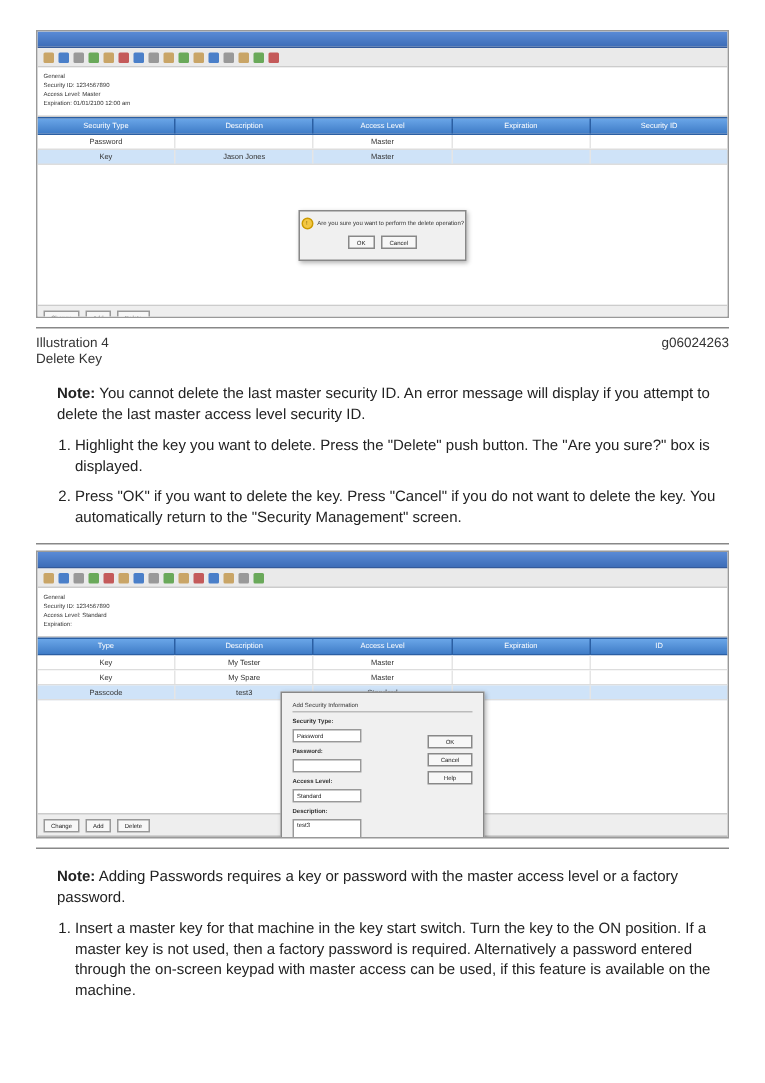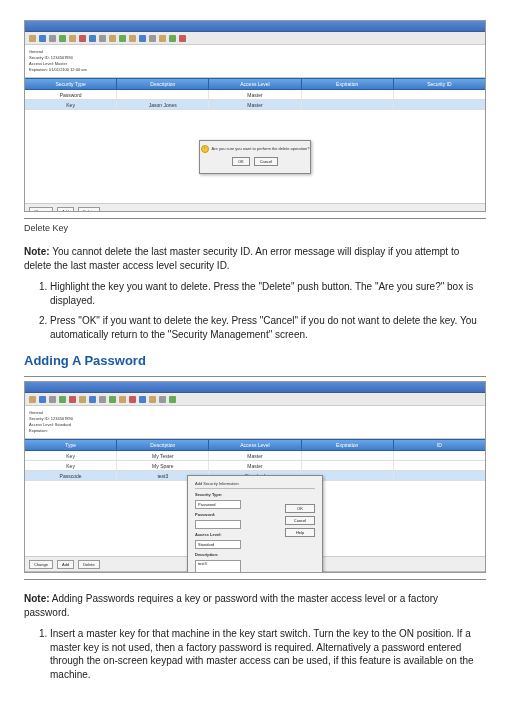--- a/index.html
+++ b/index.html
@@ -156,21 +156,21 @@
     margin-bottom: 1px;
   }
   .caption-sub {
     font-size: 9px;
     color: #333;
     margin-bottom: 12px;
   }
   p.body {
     font-size: 10px;
     line-height: 1.35;
-    margin: 0 0 8px 0;
+    margin: 0 0 8px 14px;
     color: #222;
   }
   p.body b { font-weight: bold; }
   ol.steps {
     font-size: 10px;
     line-height: 1.35;
     padding-left: 26px;
     margin: 0 0 10px 0;
   }
   ol.steps li { margin-bottom: 7px; }
@@ -247,29 +247,32 @@
     </div>
     <div class="bottom-strip">
       <span class="btn">Change</span>
       <span class="btn">Add</span>
       <span class="btn">Delete</span>
     </div>
 
   </div>
 
   <hr class="section-rule">
+  <div class="caption-row">
+    <span>Illustration 4</span>
+    <span>g06024263</span>
+  </div>
   <div class="caption-sub">Delete Key</div>
 
   <p class="body"><b>Note:</b> <span>You cannot delete the last master security ID. An error message will display if you attempt to delete the last master access level security ID.</span></p>
   <ol class="steps">
     <li>Highlight the key you want to delete. Press the "Delete" push button. The "Are you sure?" box is displayed.</li>
     <li>Press "OK" if you want to delete the key. Press "Cancel" if you do not want to delete the key. You automatically return to the "Security Management" screen.</li>
   </ol>
 
-  <h2 class="section-h">Adding A Password</h2>
   <hr class="section-rule">
 
   <div class="screenshot sh2">
     <div class="window-titlebar"></div>
     <div class="toolbar">
       <span class="toolbar-btn"></span>
       <span class="toolbar-btn b"></span>
       <span class="toolbar-btn gr"></span>
       <span class="toolbar-btn g"></span>
       <span class="toolbar-btn r"></span>

